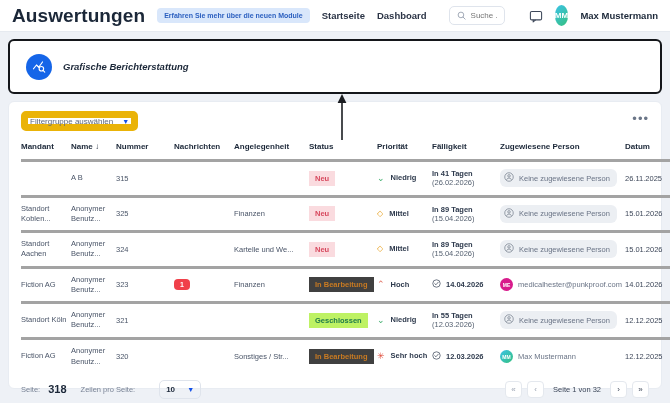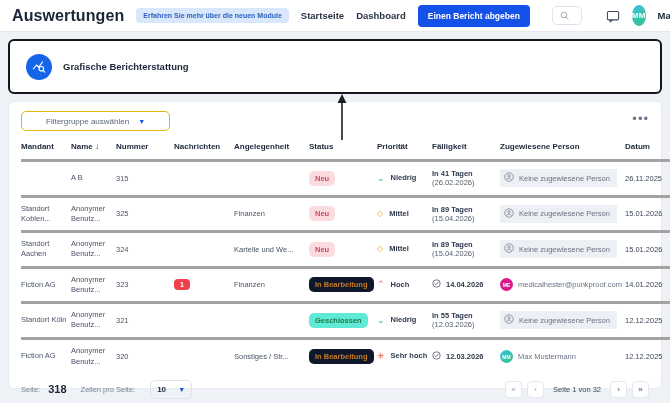--- a/index.html
+++ b/index.html
@@ -16,21 +16,21 @@
   .topbar {
     height: 32px;
     background: #ffffff;
     display: flex;
     align-items: center;
     padding: 0 12px;
     gap: 12px;
     border-bottom: 1px solid #e6eaf0;
   }
   .app-title {
-    font-size: 16px;
+    font-size: 19px;
     font-weight: 700;
     color: #1b2738;
     letter-spacing: .1px;
     white-space: nowrap;
   }
   .pill-info {
     background: #d9e7fb;
     color: #2b5fbf;
     font-size: 7px;
     font-weight: 700;
@@ -91,20 +91,21 @@
   .banner-wrap { padding: 7px 8px 0 8px; }
   .banner {
     background: #fff;
     border: 2px solid #14161a;
     border-radius: 6px;
     height: 55px;
     display: flex;
     align-items: center;
     gap: 11px;
     padding: 0 16px;
+    font-style: italic;
   }
   .banner-icon {
     width: 26px; height: 26px; border-radius: 50%;
     background: #1565e8;
     display: flex; align-items: center; justify-content: center;
     flex: 0 0 auto;
   }
   .banner-title { font-size: 9.5px; font-weight: 700; color: #1b2738; }
   .banner-sub { font-size: 7.5px; color: #707c8d; margin-top: 3px; }
 
@@ -118,25 +119,25 @@
     position: relative;
     display: flex;
     flex-direction: column;
   }
   .toolbar {
     display: flex; align-items: center;
     padding: 9px 12px 7px 12px;
     gap: 9px;
   }
   .filter-select {
-    border: 1px solid #eab308;
+    border: 7px solid #eab308;
     border-radius: 5px;
     height: 20px;
     display: flex; align-items: center; gap: 9px;
-    padding: 0 24px;
+    padding: 0 2px;
     font-size: 8px;
     color: #5c6舒;
     color: #5c677a;
     cursor: pointer;
     background: #fff;
   }
   .caret { color: #1351e8; font-size: 7px; }
   .btn-add {
     background: #22a964;
     color: #fff;
@@ -185,45 +186,45 @@
   .c-status  { width: 68px; }
   .c-prio    { width: 55px; }
   .c-faell   { width: 68px; }
   .c-person  { width: 125px; }
   .c-datum   { width: 50px; }
 
   .wrap2 { white-space: normal; line-height: 1.35; }
 
   .badge {
     display: inline-block;
-    border-radius: 5px;
+    border-radius: 0;
     padding: 3px 6px;
     font-size: 7.5px;
     font-weight: 700;
   }
   .badge-neu    { background: #fadbdf; color: #d7495e; }
-  .badge-prog   { background: #0f172a; color: #c87a22; }
-  .badge-closed { background: #5eead4; color: #1e7a4a; }
+  .badge-prog   { background: #404040; color: #c87a22; }
+  .badge-closed { background: #bef264; color: #1e7a4a; }
   .badge-count  { background: #f0404a; color:#fff; padding:2px 6px; border-radius:4px; font-size:7px; font-weight:700;}
 
   .prio { display: flex; align-items: center; gap: 6px; }
   .prio-label { font-weight: 700; color: #2e3a4d; font-size: 7.5px; }
   .ico-low  { color: #3fae6d; font-size: 9px; line-height: 1; }
   .ico-mid  { color: #e8a52b; font-size: 8px; line-height: 1; }
   .ico-high { color: #e06a5c; font-size: 9px; line-height: 1; }
   .ico-vhigh{ color: #e0503f; font-size: 9px; line-height: 1; }
 
   .due { display: flex; align-items: center; gap: 5px; }
   .due-strong { font-weight: 700; color: #2e3a4d; }
   .due-sub { color: #5a6舒; color:#556070; }
 
   .person-chip {
     display: inline-flex; align-items: center; gap: 5px;
     background: #eceff3;
-    border-radius: 1px;
+    border-radius: 6px;
     padding: 3px 7px 3px 4px;
     color: #6a7policy; color:#6a7486;
     font-size: 7.5px;
   }
   .person-plain { display: inline-flex; align-items: center; gap: 5px; font-size:7.5px; color:#6a7486;}
   .avatar-sm {
     width: 13px; height: 13px; border-radius: 50%;
     color: #fff; font-size: 5px; font-weight: 700;
     display: flex; align-items: center; justify-content: center;
   }
@@ -239,21 +240,21 @@
     gap: 8px;
   }
   .foot-lbl { font-size: 7.5px; color: #7a8496; }
   .foot-val { font-size: 11px; color: #1b2738; font-weight: 700; }
   .rows-select {
     border: 1px solid #dfe4ec; border-radius: 5px;
     height: 19px; min-width: 42px;
     display: flex; align-items: center; justify-content: space-between;
     gap: 6px; padding: 0 6px;
     font-size: 8px; font-weight: 700; color: #1b2738;
-    cursor: pointer; margin-left: 7px;
+    cursor: pointer; margin-left: 16px;
   }
   .pager { margin-left: auto; display: flex; align-items: center; gap: 5px; }
   .pg-btn {
     width: 17px; height: 17px;
     border: 1px solid #e4e8ee; border-radius: 4px;
     display: flex; align-items: center; justify-content: center;
     font-size: 8px; color: #9aa3b2; background: #fff; cursor: pointer;
   }
   .pg-btn.active { color: #3d4759; }
   .pg-label { font-size: 7.5px; color: #3d4759; padding: 0 4px; white-space: nowrap; }
@@ -269,21 +270,20 @@
   }
 </style>
 </head>
 <body>
 
 <div class="topbar">
   <div class="app-title">Auswertungen</div>
   <div class="pill-info">Erfahren Sie mehr über die neuen Module</div>
   <div class="navlink">Startseite</div>
   <div class="navlink">Dashboard</div>
-  <button class="btn-report">Einen Bericht abgeben</button>
   <div class="search-box">
     <span>
       <svg width="9" height="9" viewBox="0 0 16 16">
           <circle cx="7" cy="7" r="5" fill="none" stroke="#98a1b0" stroke-width="1.6"></circle>
           <line x1="10.8" y1="10.8" x2="14.5" y2="14.5" stroke="#98a1b0" stroke-width="1.6" stroke-linecap="round"></line>
         </svg>
     </span>
     <input type="text" placeholder="Suche ..." style="">
   </div>
   <div class="spacer"></div>

